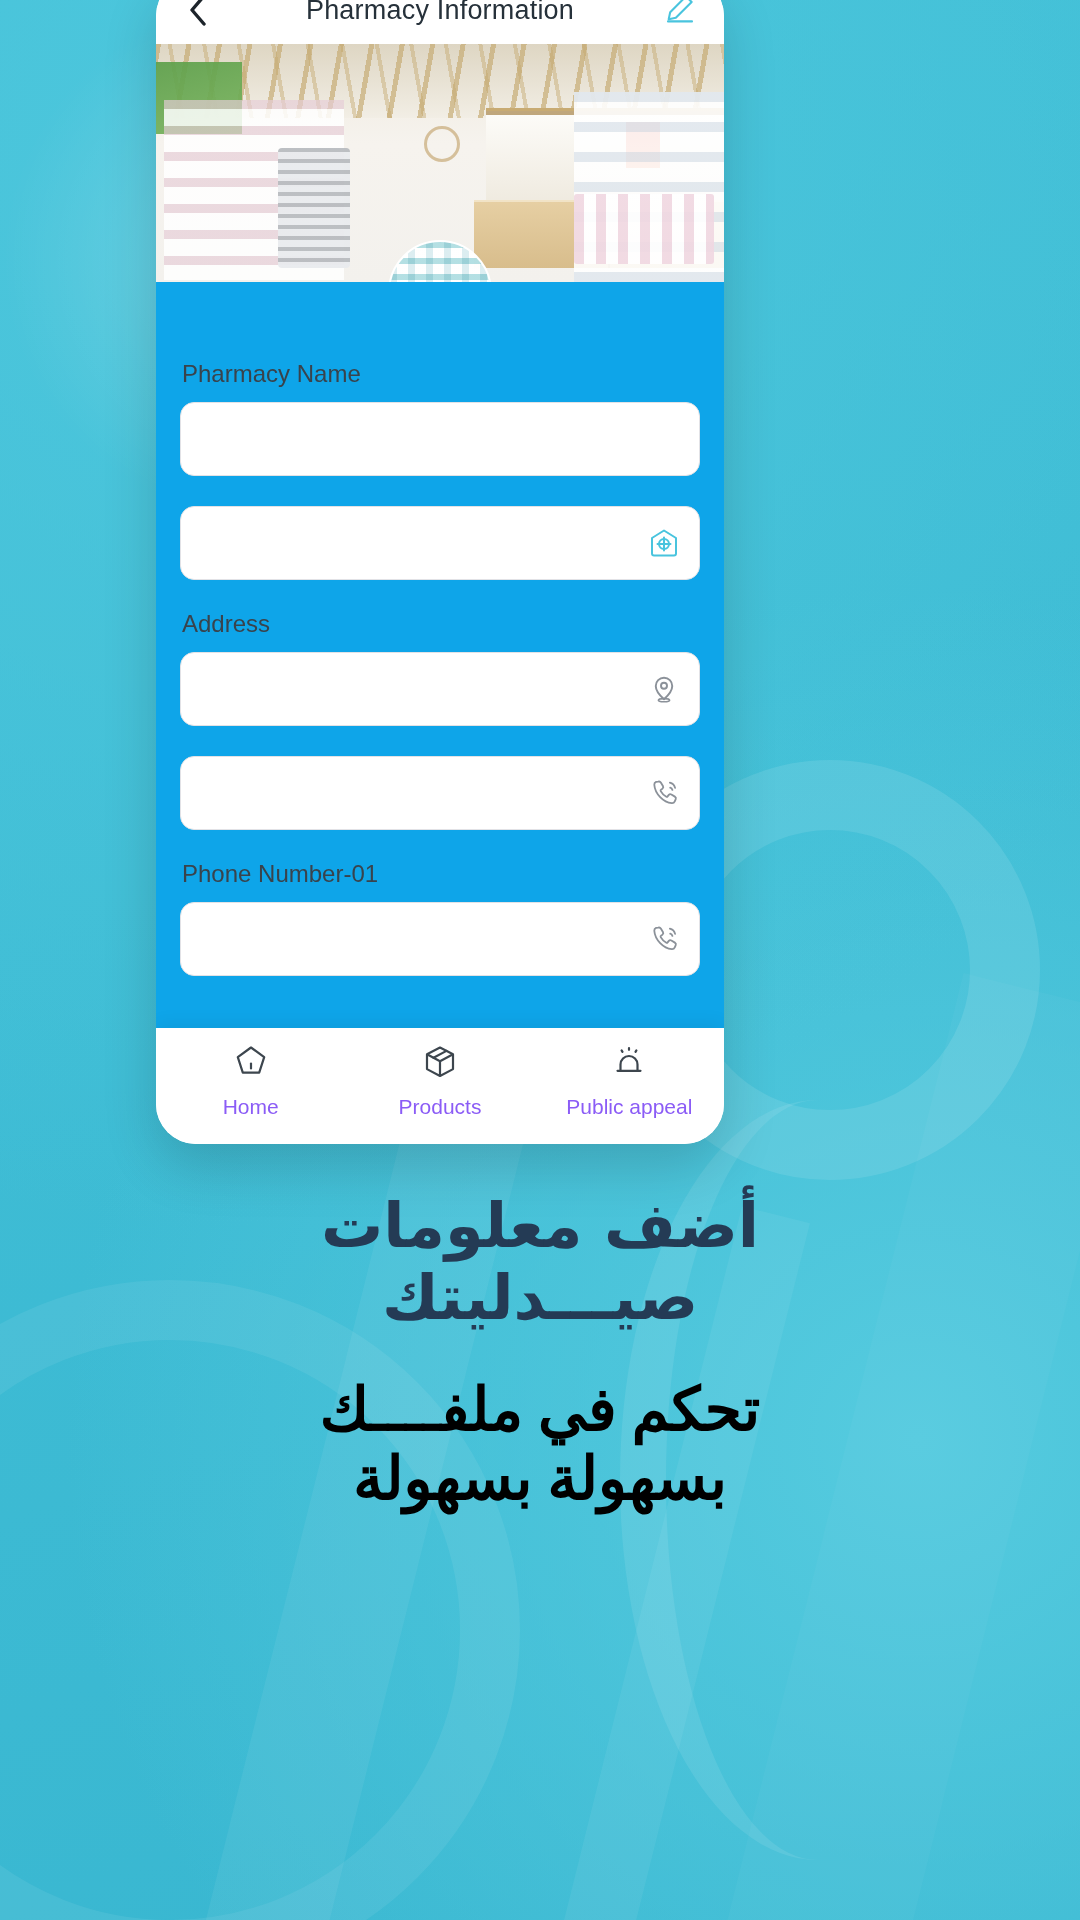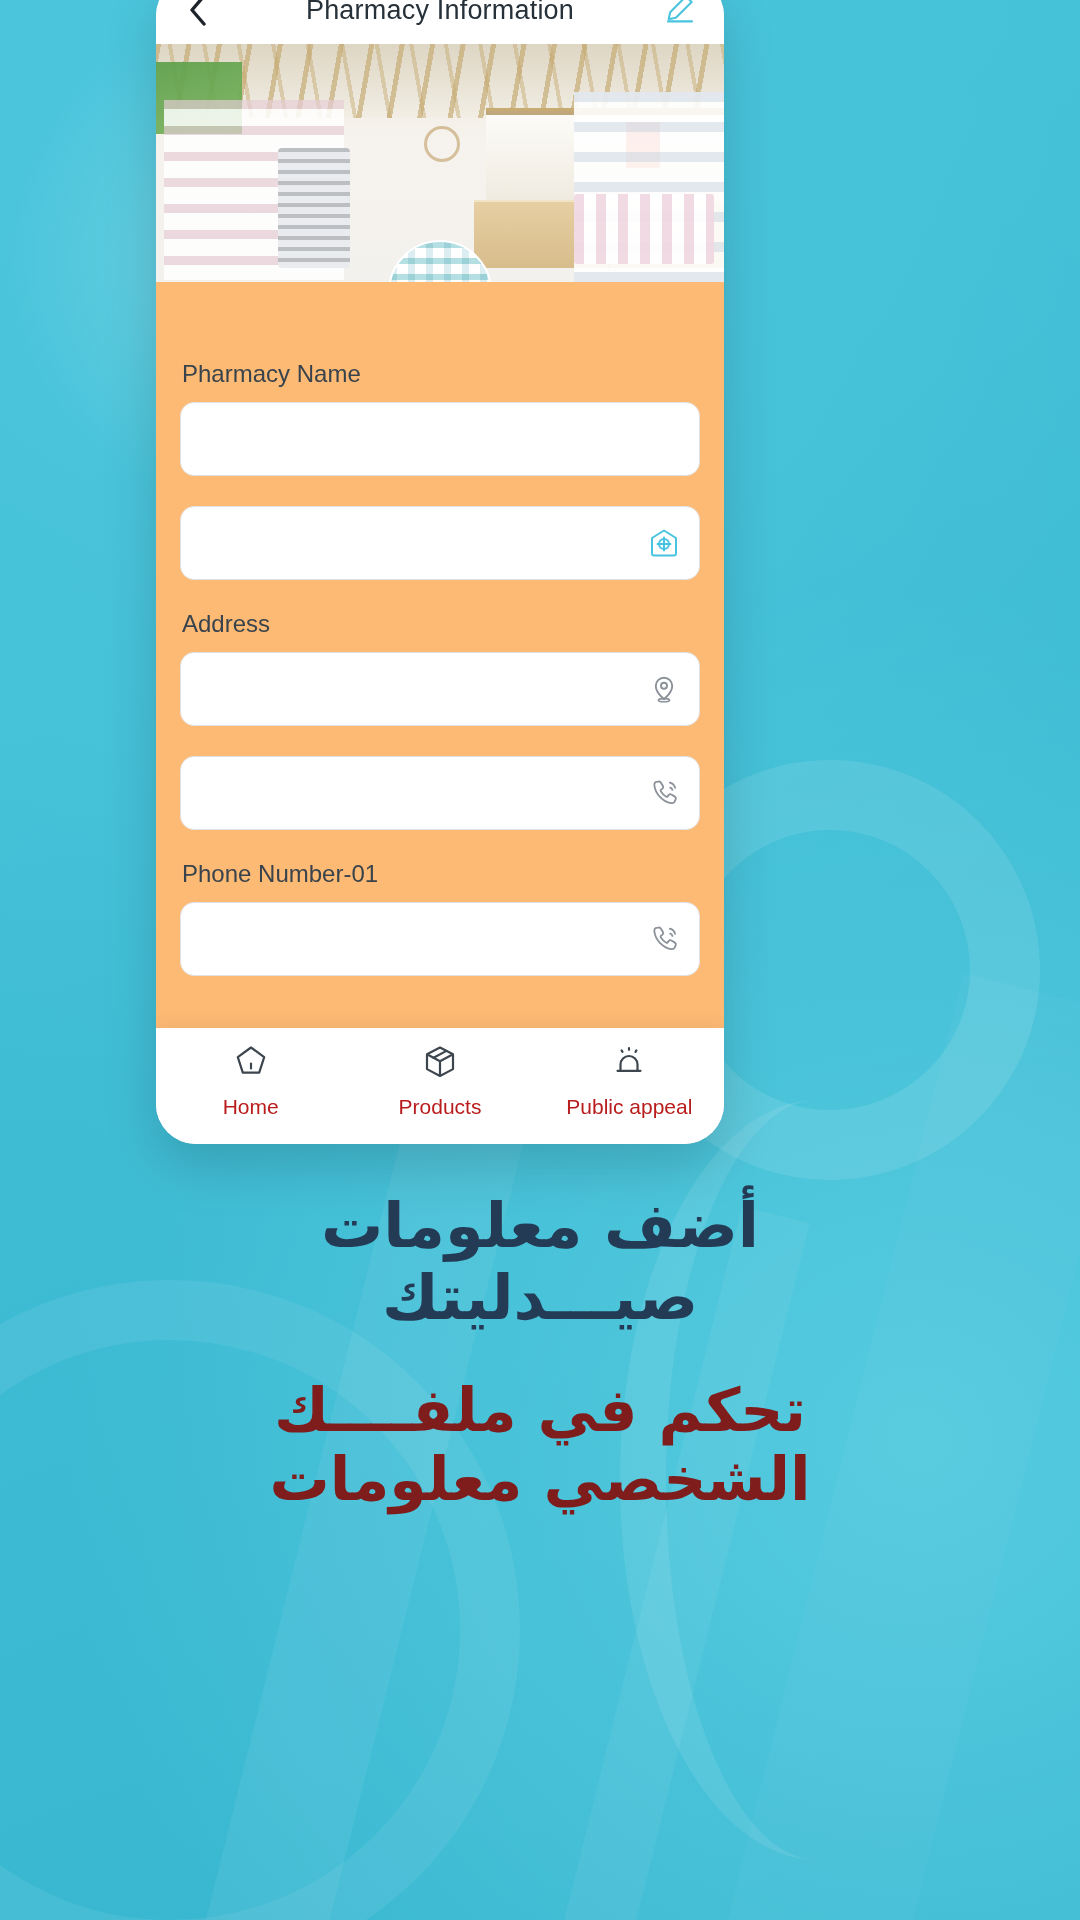--- a/index.html
+++ b/index.html
@@ -145,21 +145,21 @@
     width:104px; height:104px; border-radius:50%; overflow:hidden;
     background:
       repeating-linear-gradient(180deg, rgba(176,222,226,.95) 0 6px, rgba(255,255,255,.95) 6px 16px),
       repeating-linear-gradient(90deg, rgba(205,230,235,.7) 0 7px, rgba(255,255,255,.6) 7px 18px);
     background-blend-mode:multiply;
     border:2px solid #ffffff;
   }
 
   
   #form-scroll {
-    flex:1 1 auto; background:#fdba74; padding:78px 24px 0 24px; overflow:hidden;
+    flex:1 1 auto; background:#0ea5e9; padding:78px 24px 0 24px; overflow:hidden;
     position:relative;
   }
   .field-label {
     font-size:24px; color:#39434c; margin:0 0 14px 2px; font-weight:400;
   }
   .field-box {
     height:74px; border:1.5px solid #e2e2e6; border-radius:14px;
     background:#fff; display:flex; align-items:center;
     padding:0 18px; margin-bottom:30px;
   }
@@ -173,41 +173,41 @@
   
   #bottom-nav {
     flex:0 0 116px; background:#ffffff; display:flex; align-items:flex-start;
     padding-top:14px; z-index:6;
     box-shadow:0 -6px 16px rgba(0,0,0,.05);
   }
   .nav-item {
     flex:1 1 0; display:flex; flex-direction:column; align-items:center; gap:9px;
     cursor:pointer;
   }
-  .nav-label { font-size:21px; color:#b91c1c; }
+  .nav-label { font-size:21px; color:#8b5cf6; }
   .nav-item.active .nav-label { color:#49c4de; }
   #home-indicator {
     position:absolute; left:50%; transform:translateX(-50%); bottom:14px;
     width:198px; height:9px; border-radius:6px; background:#c9ccd0;
   }
 
   
   #promo-text {
     position:absolute; left:0; right:0; top:1190px;
     text-align:center;
     direction:rtl;
   }
   .promo-line {
     font-family:"DejaVu Sans", sans-serif;
     font-weight:700;
     line-height:1.16;
     letter-spacing:.5px;
   }
   .promo-dark { color:#243b55; font-size:62px; }
-  .promo-light { color:#7f1d1d; font-size:60px; }
+  .promo-light { color:#000000; font-size:60px;font-family:Liberation Serif, serif; }
   #promo-block-2 { margin-top:42px; }
 </style>
 </head>
 <body>
 
 <div id="promo-bg">
   <div class="deco-blob1"></div>
   <div class="deco-ring"></div>
   <div class="deco-ring2"></div>
   <div class="deco-stripe s1"></div>
@@ -347,15 +347,15 @@
   <div id="home-indicator"></div>
 </div>
 
 <div id="promo-text">
   <div>
     <div class="promo-line promo-dark">أضف معلومات</div>
     <div class="promo-line promo-dark">صيـــدليتك</div>
   </div>
   <div id="promo-block-2">
     <div class="promo-line promo-light">تحكم في ملفــــك</div>
-    <div class="promo-line promo-light">الشخصي معلومات</div>
+    <div class="promo-line promo-light">بسهولة بسهولة</div>
   </div>
 </div>
 
 </body></html>

